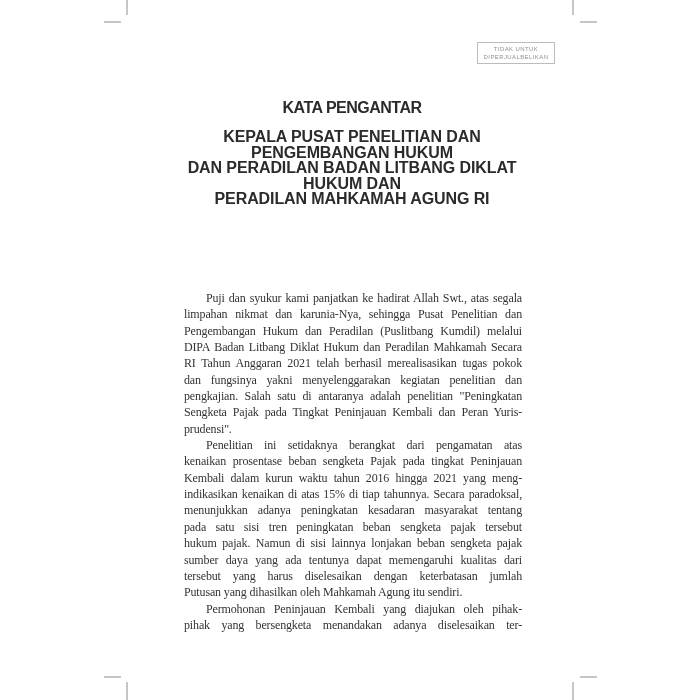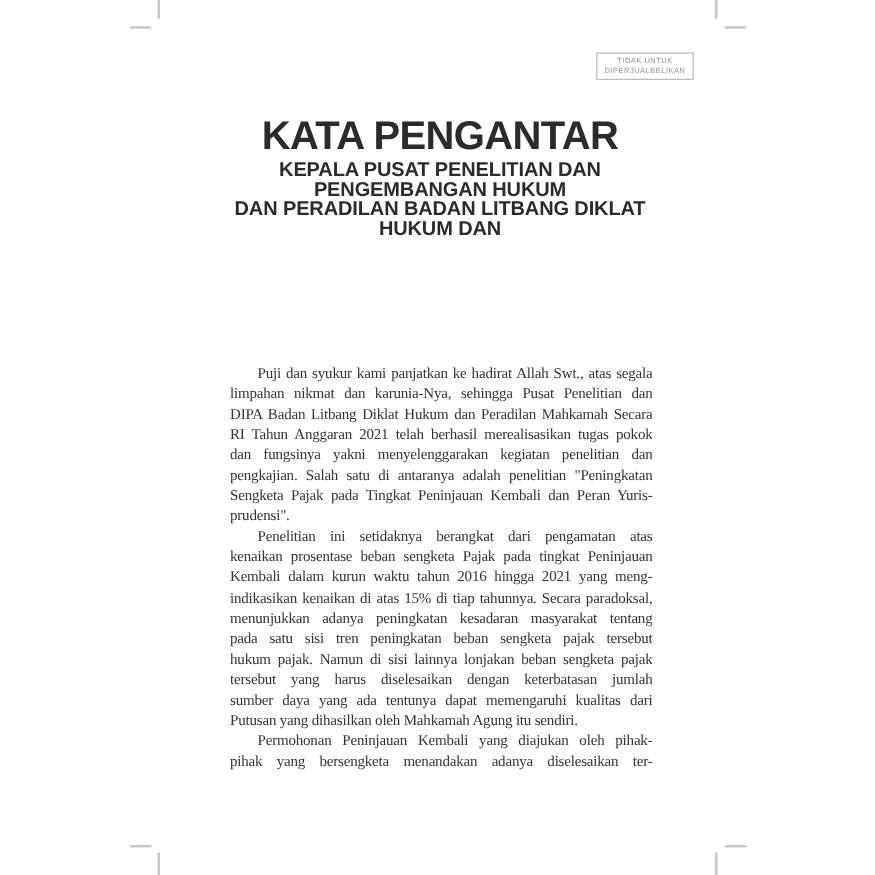--- a/index.html
+++ b/index.html
@@ -34,21 +34,21 @@
   .badge{
     position:absolute;left:477px;top:42px;width:76px;height:20px;
     border:1px solid var(--badge-border);
     display:flex;flex-direction:column;align-items:center;justify-content:center;
     color:var(--badge-text);
     font-size:6px;line-height:8px;letter-spacing:0.4px;text-align:center;
   }
   
   .title{
     position:absolute;left:170px;top:94px;width:364px;
-    text-align:center;font-weight:bold;font-size:32px;line-height:28px;
+    text-align:center;font-weight:bold;font-size:16px;line-height:28px;
     letter-spacing:-0.5px;color:var(--heading-text);
   }
   .subtitle{
     position:absolute;left:158px;top:129px;width:388px;
     text-align:center;font-weight:bold;font-size:16px;line-height:15.6px;
     letter-spacing:-0.1px;color:var(--heading-text);
   }
   
   .bodycol{
     position:absolute;left:184px;top:291px;width:338px;
@@ -78,40 +78,42 @@
 
   <div class="badge">
     <span>TIDAK UNTUK</span>
     <span>DIPERJUALBELIKAN</span>
   </div>
 
   <div class="title">KATA PENGANTAR</div>
   <div class="subtitle">
     <div>KEPALA PUSAT PENELITIAN DAN PENGEMBANGAN HUKUM</div>
     <div>DAN PERADILAN BADAN LITBANG DIKLAT HUKUM DAN</div>
+    <div>PERADILAN MAHKAMAH AGUNG RI</div>
   </div>
 
   <div class="bodycol">
     <div class="bline indent">Puji dan syukur kami panjatkan ke hadirat Allah Swt., atas segala</div>
     <div class="bline">limpahan nikmat dan karunia-Nya, sehingga Pusat Penelitian dan</div>
+    <div class="bline">Pengembangan Hukum dan Peradilan (Puslitbang Kumdil) melalui</div>
     <div class="bline">DIPA Badan Litbang Diklat Hukum dan Peradilan Mahkamah Secara</div>
     <div class="bline">RI Tahun Anggaran 2021 telah berhasil merealisasikan tugas pokok</div>
     <div class="bline">dan fungsinya yakni menyelenggarakan kegiatan penelitian dan</div>
     <div class="bline">pengkajian. Salah satu di antaranya adalah penelitian "Peningkatan</div>
     <div class="bline">Sengketa Pajak pada Tingkat Peninjauan Kembali dan Peran Yuris-</div>
     <div class="bline endline">prudensi".</div>
 
     <div class="bline indent">Penelitian ini setidaknya berangkat dari pengamatan atas</div>
     <div class="bline">kenaikan prosentase beban sengketa Pajak pada tingkat Peninjauan</div>
     <div class="bline">Kembali dalam kurun waktu tahun 2016 hingga 2021 yang meng-</div>
     <div class="bline">indikasikan kenaikan di atas 15% di tiap tahunnya. Secara paradoksal,</div>
     <div class="bline">menunjukkan adanya peningkatan kesadaran masyarakat tentang</div>
     <div class="bline">pada satu sisi tren peningkatan beban sengketa pajak tersebut</div>
     <div class="bline">hukum pajak. Namun di sisi lainnya lonjakan beban sengketa pajak</div>
+    <div class="bline">sumber daya yang ada tentunya dapat memengaruhi kualitas dari</div>
     <div class="bline">tersebut yang harus diselesaikan dengan keterbatasan jumlah</div>
-    <div class="bline">sumber daya yang ada tentunya dapat memengaruhi kualitas dari</div>
     <div class="bline endline">Putusan yang dihasilkan oleh Mahkamah Agung itu sendiri.</div>
 
     <div class="bline indent">Permohonan Peninjauan Kembali yang diajukan oleh pihak-</div>
     <div class="bline">pihak yang bersengketa menandakan adanya diselesaikan ter-</div>
   </div>
 
 </div>
 
 </body></html>

